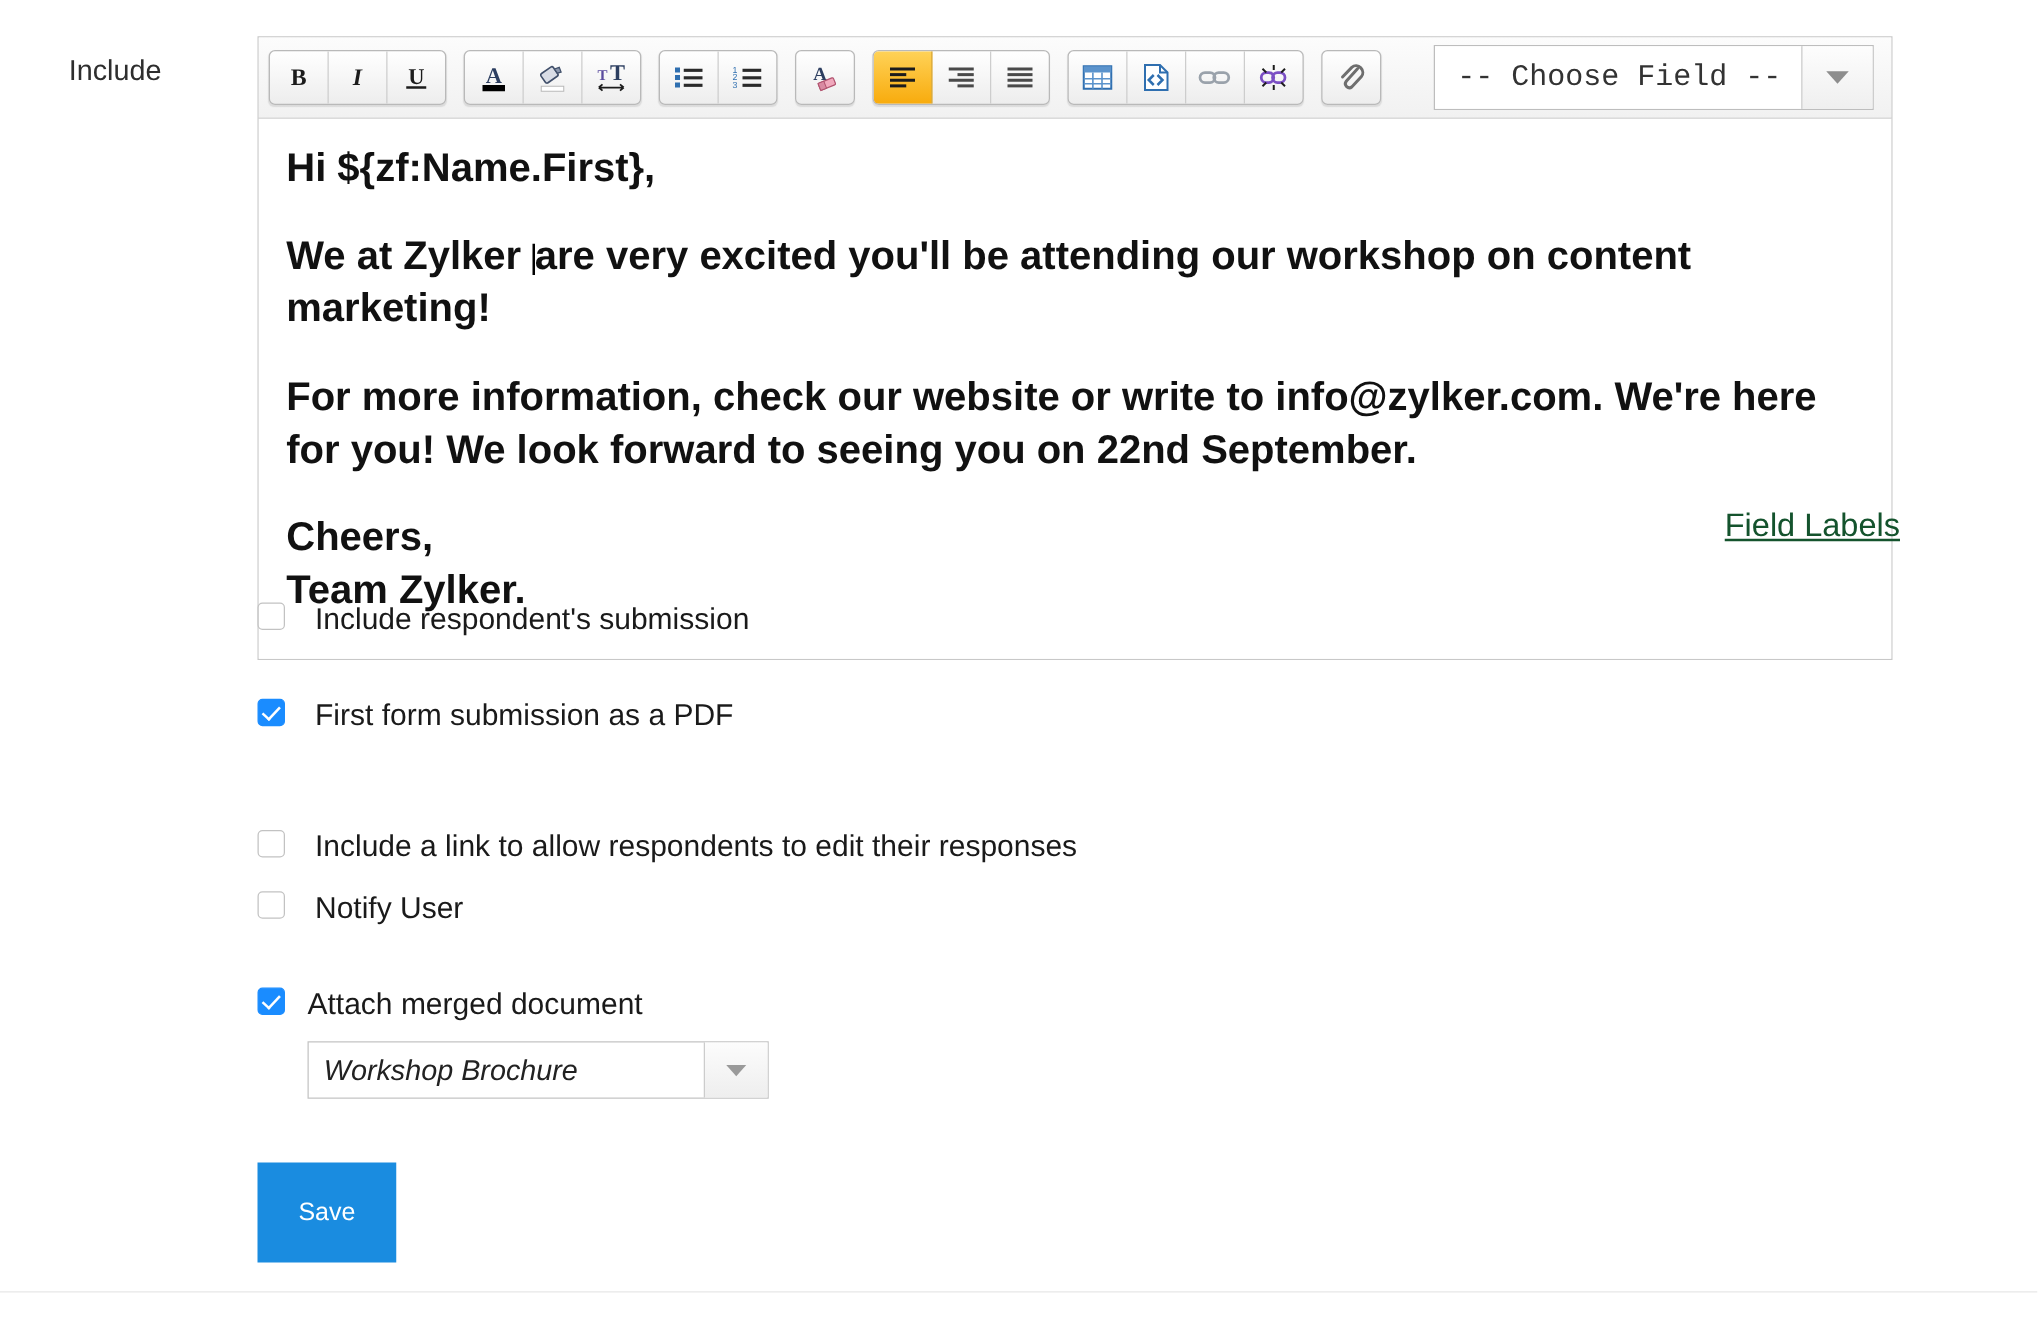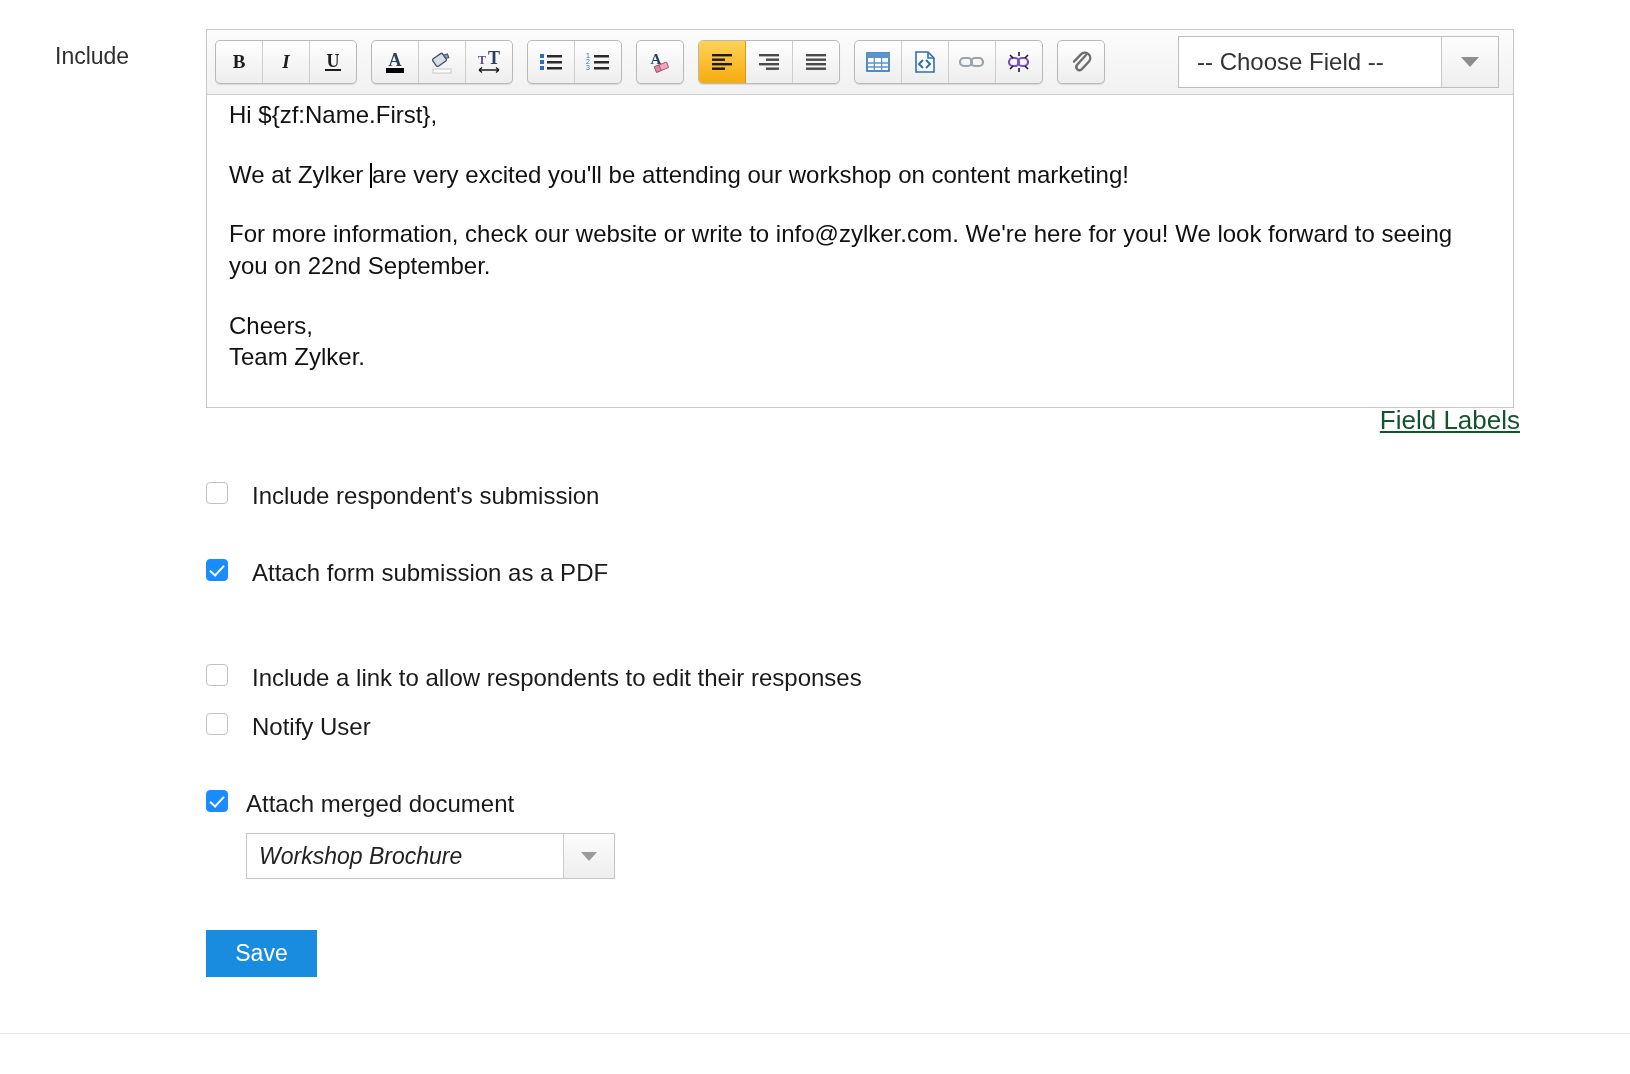--- a/index.html
+++ b/index.html
@@ -94,46 +94,48 @@
   }
   .choose-field-text {
     display: flex;
     align-items: center;
     padding: 0 16px 0 18px;
     font-size: 24px;
     color: #333;
     white-space: nowrap;
     min-width: 228px;
     background: #fff;
+    font-family: Liberation Mono, monospace;
   }
   .choose-field-arrow {
     width: 56px;
     border-left: 1px solid #c9c9c9;
     background: linear-gradient(#fdfdfd, #efefef);
     display: flex;
     align-items: center;
     justify-content: center;
     cursor: pointer;
   }
   .caret-dn {
     width: 0; height: 0;
     border-left: 9px solid transparent;
     border-right: 9px solid transparent;
     border-top: 10px solid #8d8d8d;
   }
 
   
   .editor-body {
     min-height: 297px;
-    padding: 4px 24px 22px 22px;
+    padding: 18px 24px 22px 22px;
     box-sizing: border-box;
-    font-size: 24px;
+    font-size: 32px;
     line-height: 1.32;
     color: #111;
     background: #fff;
+    font-weight: bold;
   }
   .editor-body p { margin: 0 0 28px 0; }
   .editor-body p:last-child { margin-bottom: 12px; }
   .caret {
     display: inline-block;
     width: 2px;
     height: 25px;
     background: #000;
     vertical-align: -5px;
     margin: 0 0px 0 0;
@@ -229,25 +231,25 @@
     border-right: 8px solid transparent;
     border-top: 9px solid #9a9a9a;
   }
 
   
   .save-btn {
     position: absolute;
     left: 206px;
     top: 930px;
     width: 111px;
-    height: 47px;
+    height: 80px;
     background: #1a8ce0;
     color: #ffffff;
     border: none;
-    font-size: 23px;
+    font-size: 20px;
     font-family: "Liberation Sans", sans-serif;
     cursor: pointer;
     display: flex;
     align-items: center;
     justify-content: center;
   }
 
   .bottom-rule {
     position: absolute;
     left: 0;
@@ -480,21 +482,21 @@
 
   <div class="options">
 
     <div class="opt-row" style="top:482px">
       <span class="cb"></span>
       <span class="opt-label">Include respondent's submission</span>
     </div>
 
     <div class="opt-row" style="top:559px">
       <span class="cb checked"></span>
-      <span class="opt-label">Attach form submission as a PDF</span>
+      <span class="opt-label">First form submission as a PDF</span>
     </div>
 
     <div class="opt-row" style="top:664px">
       <span class="cb"></span>
       <span class="opt-label">Include a link to allow respondents to edit their responses</span>
     </div>
 
     <div class="opt-row" style="top:713px">
       <span class="cb"></span>
       <span class="opt-label">Notify User</span>

